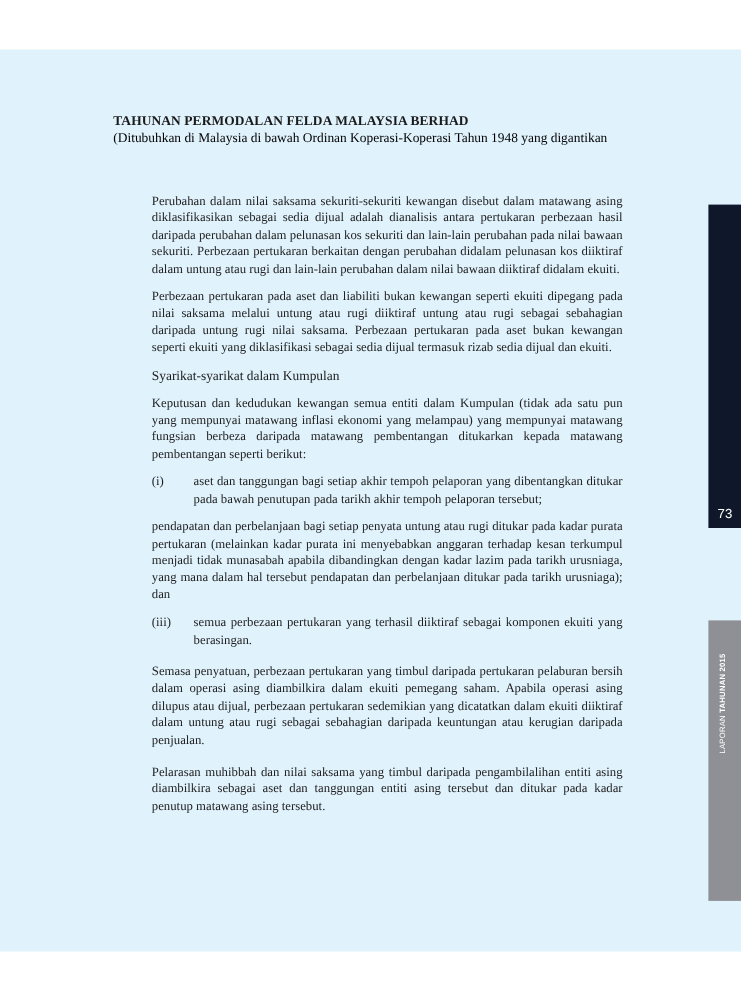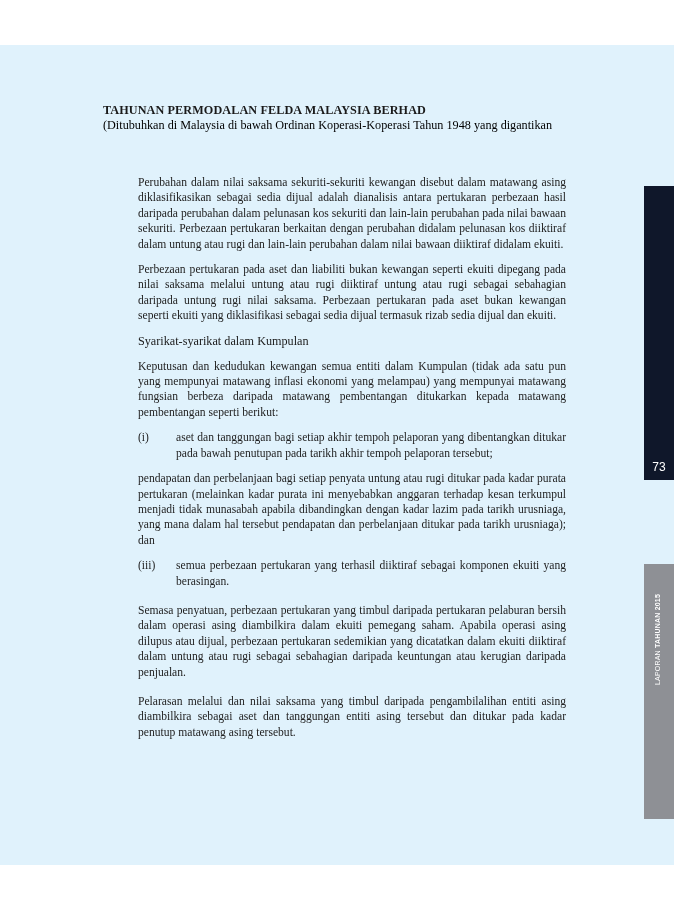--- a/index.html
+++ b/index.html
@@ -85,21 +85,21 @@
     </div>
     <div class="item">
       <span class="txt">pendapatan dan perbelanjaan bagi setiap penyata untung atau rugi ditukar pada kadar purata pertukaran (melainkan kadar purata ini menyebabkan anggaran terhadap kesan terkumpul menjadi tidak munasabah apabila dibandingkan dengan kadar lazim pada tarikh urusniaga, yang mana dalam hal tersebut pendapatan dan perbelanjaan ditukar pada tarikh urusniaga); dan</span>
     </div>
     <div class="item" style="margin-bottom:14px;">
       <span class="num">(iii)</span>
       <span class="txt">semua perbezaan pertukaran yang terhasil diiktiraf sebagai komponen ekuiti yang berasingan.</span>
     </div>
 
     <p class="para" style="margin-bottom:14px;">Semasa penyatuan, perbezaan pertukaran yang timbul daripada pertukaran pelaburan bersih dalam operasi asing diambilkira dalam ekuiti pemegang saham. Apabila operasi asing dilupus atau dijual, perbezaan pertukaran sedemikian yang dicatatkan dalam ekuiti diiktiraf dalam untung atau rugi sebagai sebahagian daripada keuntungan atau kerugian daripada penjualan.</p>
-    <p class="para">Pelarasan melalui dan nilai saksama yang timbul daripada pengambilalihan entiti asing diambilkira sebagai aset dan tanggungan entiti asing tersebut dan ditukar pada kadar penutup matawang asing tersebut.</p>
+    <p class="para">Pelarasan muhibbah dan nilai saksama yang timbul daripada pengambilalihan entiti asing diambilkira sebagai aset dan tanggungan entiti asing tersebut dan ditukar pada kadar penutup matawang asing tersebut.</p>
   </div>
 
   <div class="tab-blue">
     <span class="pg">73</span>
   </div>
   <div class="tab-grey">
     <span class="vt"><span>LAPORAN </span><b>TAHUNAN 2015</b></span>
   </div>
 </div>
 

